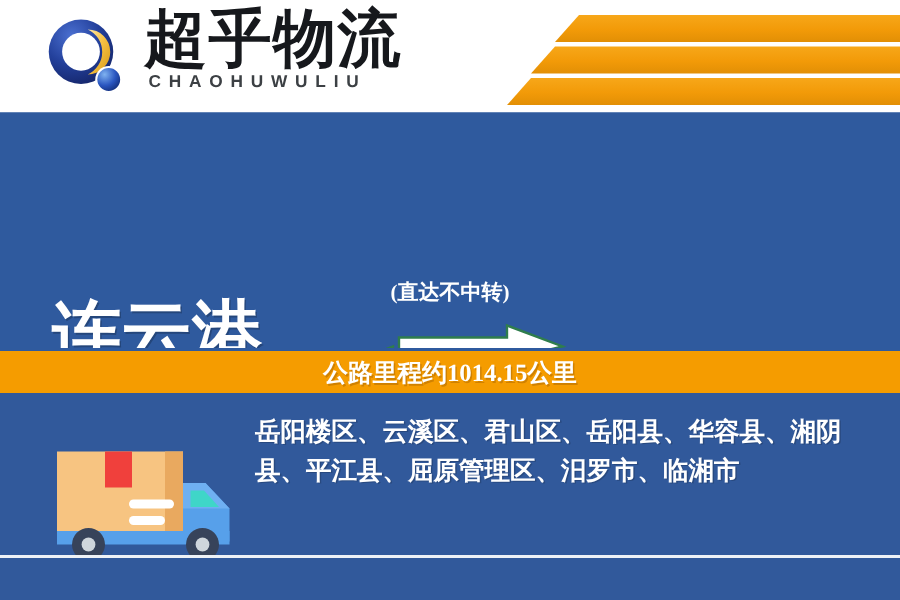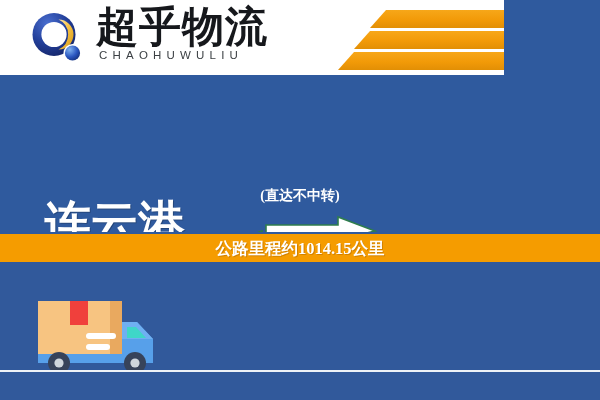--- a/index.html
+++ b/index.html
@@ -8,55 +8,55 @@
     font-family:"Liberation Serif","DejaVu Serif",serif;
     background:#ffffff;
   }
   #poster{
     position:relative;width:600px;height:400px;overflow:hidden;
     background:#2f5a9e;
   }
 
   
   .header{
-    position:absolute;left:0;top:0;width:504px;height:75px;
+    position:absolute;left:0;top:0;width:600px;height:75px;
     background:#ffffff;overflow:hidden;
   }
   .logo-mark{
     position:absolute;left:29px;top:11px;width:58px;height:55px;
   }
   .brand-cn{
     position:absolute;left:96px;top:4px;
     font-family:"Liberation Serif","DejaVu Serif",serif;
     font-weight:bold;font-size:42px;line-height:46px;
     color:#16181c;letter-spacing:1px;white-space:nowrap;
   }
   .brand-en{
     position:absolute;left:99px;top:49px;
     font-family:"Liberation Sans","DejaVu Sans",sans-serif;
-    font-weight:normal;font-size:11.5px;line-height:13px;
+    font-weight:bold;font-size:11.5px;line-height:13px;
     color:#3c4044;letter-spacing:5.2px;white-space:nowrap;
   }
   .stripes{
     position:absolute;left:330px;top:0;width:270px;height:75px;
   }
 
   
   .hero{
     position:absolute;left:0;top:75px;width:600px;height:157px;
     background:#2f5a9e;
   }
   .city{
     position:absolute;top:122px;
     font-family:"Liberation Serif","DejaVu Serif",serif;
     font-weight:bold;font-size:47px;line-height:52px;
     color:#ffffff;white-space:nowrap;
     text-shadow:1px 1px 0 rgba(0,0,0,.22);
   }
-  .city-origin{left:44px;}
+  .city-origin{left:34px;}
   .city-dest{left:389px;}
 
   .mid{
     position:absolute;left:222px;top:112px;width:156px;height:100px;
   }
   .mid-top,.mid-bot{
     position:absolute;left:0;width:156px;text-align:center;
     font-family:"Liberation Serif","DejaVu Serif",serif;
     font-weight:bold;color:#ffffff;white-space:nowrap;
   }
@@ -207,18 +207,19 @@
         <rect x="62" y="53" width="30" height="6" rx="3" fill="#ffffff"></rect>
         <rect x="62" y="64" width="24" height="6" rx="3" fill="#ffffff"></rect>
 
         <circle cx="35" cy="83" r="11" fill="#37435a"></circle>
         <circle cx="35" cy="83" r="4.6" fill="#cfd6dc"></circle>
         <circle cx="111" cy="83" r="11" fill="#37435a"></circle>
         <circle cx="111" cy="83" r="4.6" fill="#cfd6dc"></circle>
       </svg>
     </div>
 
+    <div class="areas">岳阳楼区、云溪区、君山区、岳阳县、华容县、湘阴县、平江县、屈原管理区、汨罗市、临湘市</div>
   </div>
 
   <div class="hairline"></div>
   <div class="panel-foot"></div>
 
 </div>
 
 </body></html>

